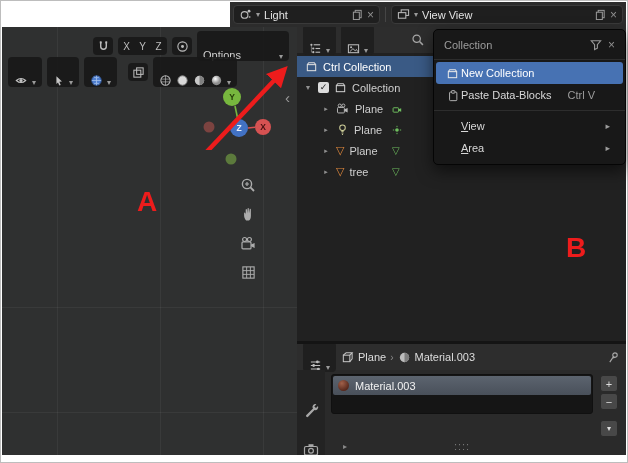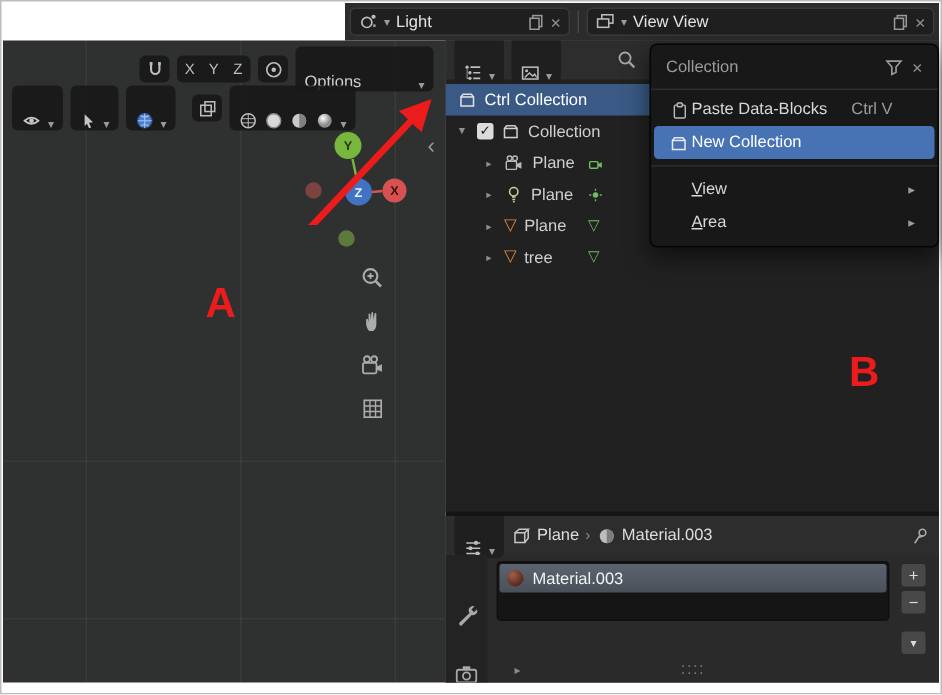--- a/index.html
+++ b/index.html
@@ -416,39 +416,39 @@
     <div class="menu-title">
       <span>Collection</span>
       <span class="spacer"></span>
       <svg width="13" height="13" viewBox="0 0 14 14">
         <path d="M2.5 3 H12.5 L9 7.2 V11 L6 12.5 V7.2 Z" fill="none" stroke="#9a9a9a" stroke-width="1.2"></path>
       </svg>
       <span class="xicon">×</span>
     </div>
     <div class="menu-sep"></div>
 
+    <div class="menu-item hl">
+      <span class="mi-icon">
+        <svg width="13" height="13" viewBox="0 0 14 14">
+          <path d="M2.5 5 L4 3 H10 L11.5 5" fill="none" stroke="#e8e8e8" stroke-width="1.1"></path>
+          <rect x="2.5" y="5" width="9" height="6.5" fill="none" stroke="#e8e8e8" stroke-width="1.1"></rect>
+        </svg>
+      </span>
+      <span>New Collection</span>
+    </div>
+
     <div class="menu-item">
       <span class="mi-icon">
         <svg width="12" height="13" viewBox="0 0 14 15">
           <rect x="3" y="3.5" width="8.5" height="10" rx="1" fill="none" stroke="#b9b9b9" stroke-width="1.1"></rect>
           <rect x="5.2" y="1.8" width="4" height="3" rx=".8" fill="#2a2a2a" stroke="#b9b9b9" stroke-width="1.1"></rect>
         </svg>
       </span>
       <span>Paste Data-Blocks</span>
       <span class="shortcut">Ctrl V</span>
-    </div>
-
-    <div class="menu-item hl">
-      <span class="mi-icon">
-        <svg width="13" height="13" viewBox="0 0 14 14">
-          <path d="M2.5 5 L4 3 H10 L11.5 5" fill="none" stroke="#e8e8e8" stroke-width="1.1"></path>
-          <rect x="2.5" y="5" width="9" height="6.5" fill="none" stroke="#e8e8e8" stroke-width="1.1"></rect>
-        </svg>
-      </span>
-      <span>New Collection</span>
     </div>
 
     <div class="menu-sep2"></div>
 
     <div class="menu-item">
       <span class="mi-icon"></span>
       <span><span class="accel">V</span><span>iew</span></span>
       <span class="subarrow">▸</span>
     </div>
 

